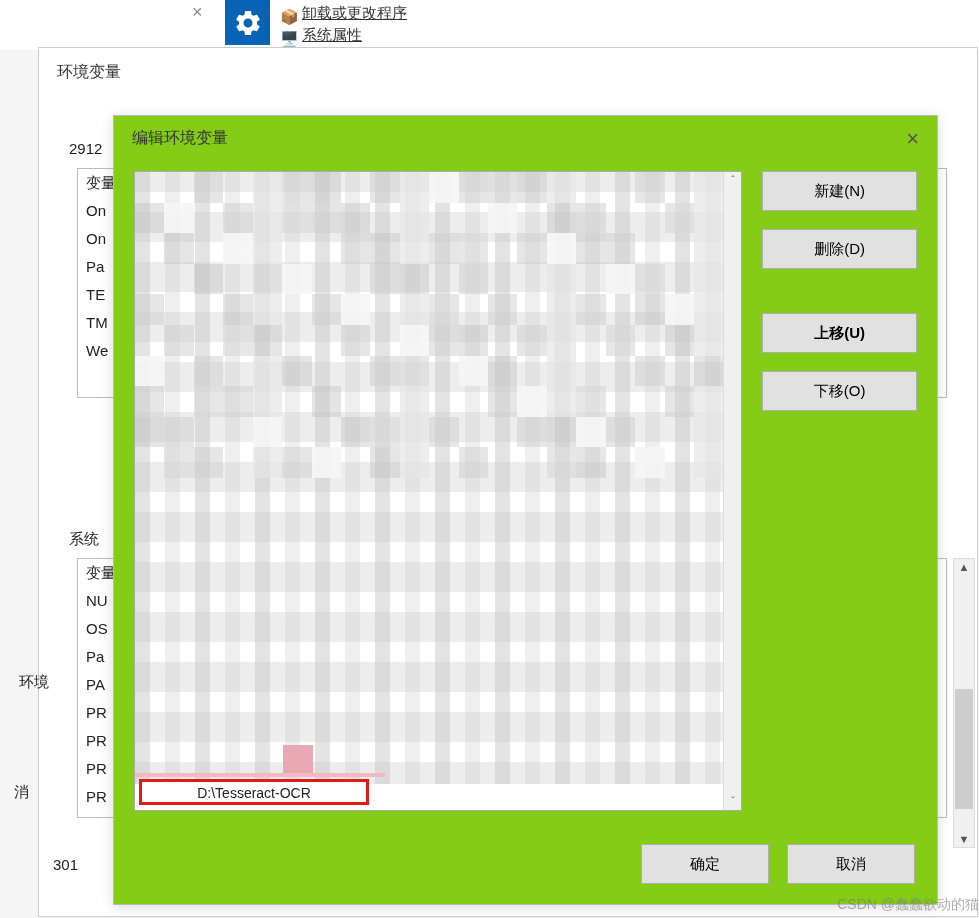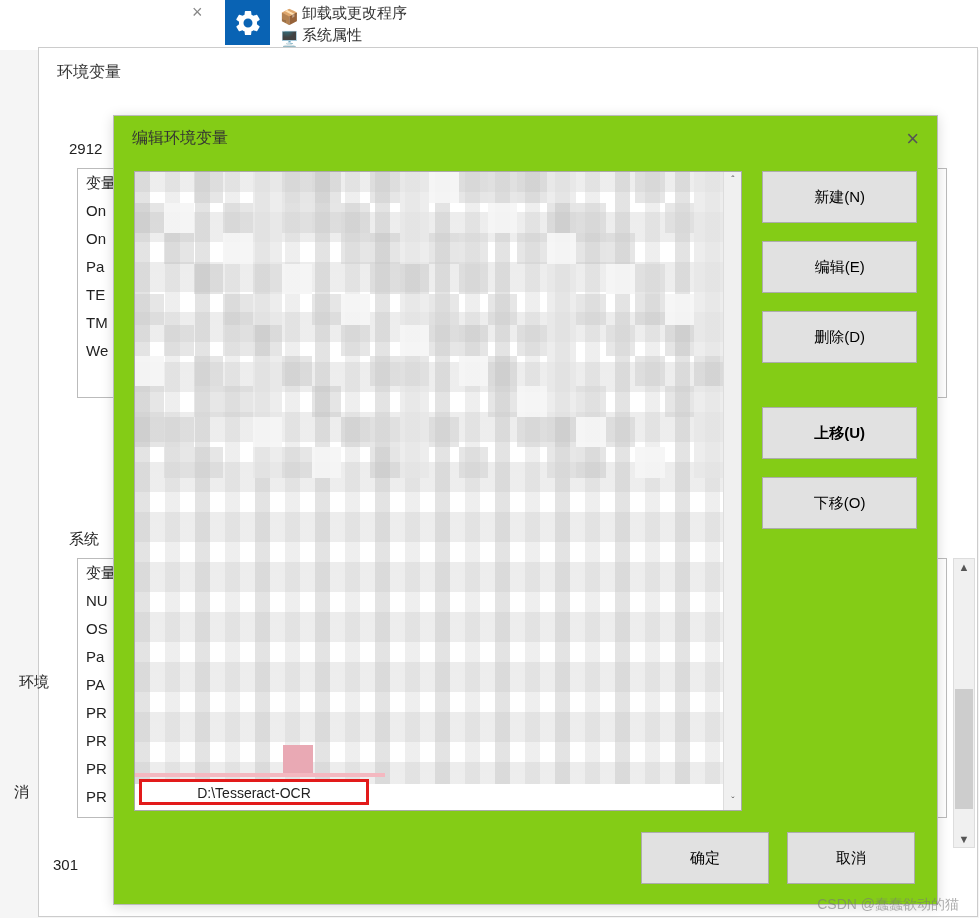--- a/index.html
+++ b/index.html
@@ -28,20 +28,21 @@
       align-items: center;
       justify-content: center;
     }
     .bg-gear svg { fill: #fff; }
     .bg-links {
       position: absolute;
       top: 2px; left: 280px;
       font-size: 15px;
       color: #333;
       line-height: 22px;
+      text-decoration: underline;
     }
     .bg-links .ico {
       display: inline-block;
       width: 16px; height: 16px;
       vertical-align: middle;
       margin-right: 6px;
     }
     .bg-close-x {
       position: absolute;
       top: 2px; left: 192px;
@@ -226,21 +227,21 @@
       height: 28px;
       background: #e9a9b4;
     }
     .btn-col {
       display: flex;
       flex-direction: column;
       gap: 18px;
       width: 155px;
     }
     .btn {
-      height: 52px;
+      height: 40px;
       background: #e1e1e1;
       border: 1px solid #adadad;
       font-size: 15px;
       cursor: pointer;
       display: flex;
       align-items: center;
       justify-content: center;
     }
     .gap-large { margin-top: 26px; font-weight: bold; }
     .gap-med { margin-top: 34px; }
@@ -248,21 +249,21 @@
       position: absolute;
       bottom: 20px;
       right: 22px;
       display: flex;
       gap: 18px;
     }
     .footer-btns .btn { width: 128px; }
     .watermark {
       position: absolute;
       bottom: 4px;
-      right: 20px;
+      right: 0;
       font-size: 14px;
       color: rgba(120,120,120,0.6);
       z-index: 999;
     }
   </style>
 </head>
 <body>
 
 <div class="bg-layer"></div>
 <div class="bg-close-x">×</div>
@@ -530,21 +531,20 @@
       <div class="pink-bar"></div>
       <div class="highlighted-entry">D:\Tesseract-OCR</div>
       <div class="list-scroll">
         <span class="arrow">ˆ</span>
         <span class="arrow">ˇ</span>
       </div>
     </div>
 
     <div class="btn-col">
       <button class="btn">新建(N)</button>
-      <button class="btn">编辑(E)</button>
       <button class="btn">删除(D)</button>
       <button class="btn gap-large">上移(U)</button>
       <button class="btn">下移(O)</button>
     </div>
   </div>
 
   <div class="footer-btns">
     <button class="btn">确定</button>
     <button class="btn">取消</button>
   </div>

